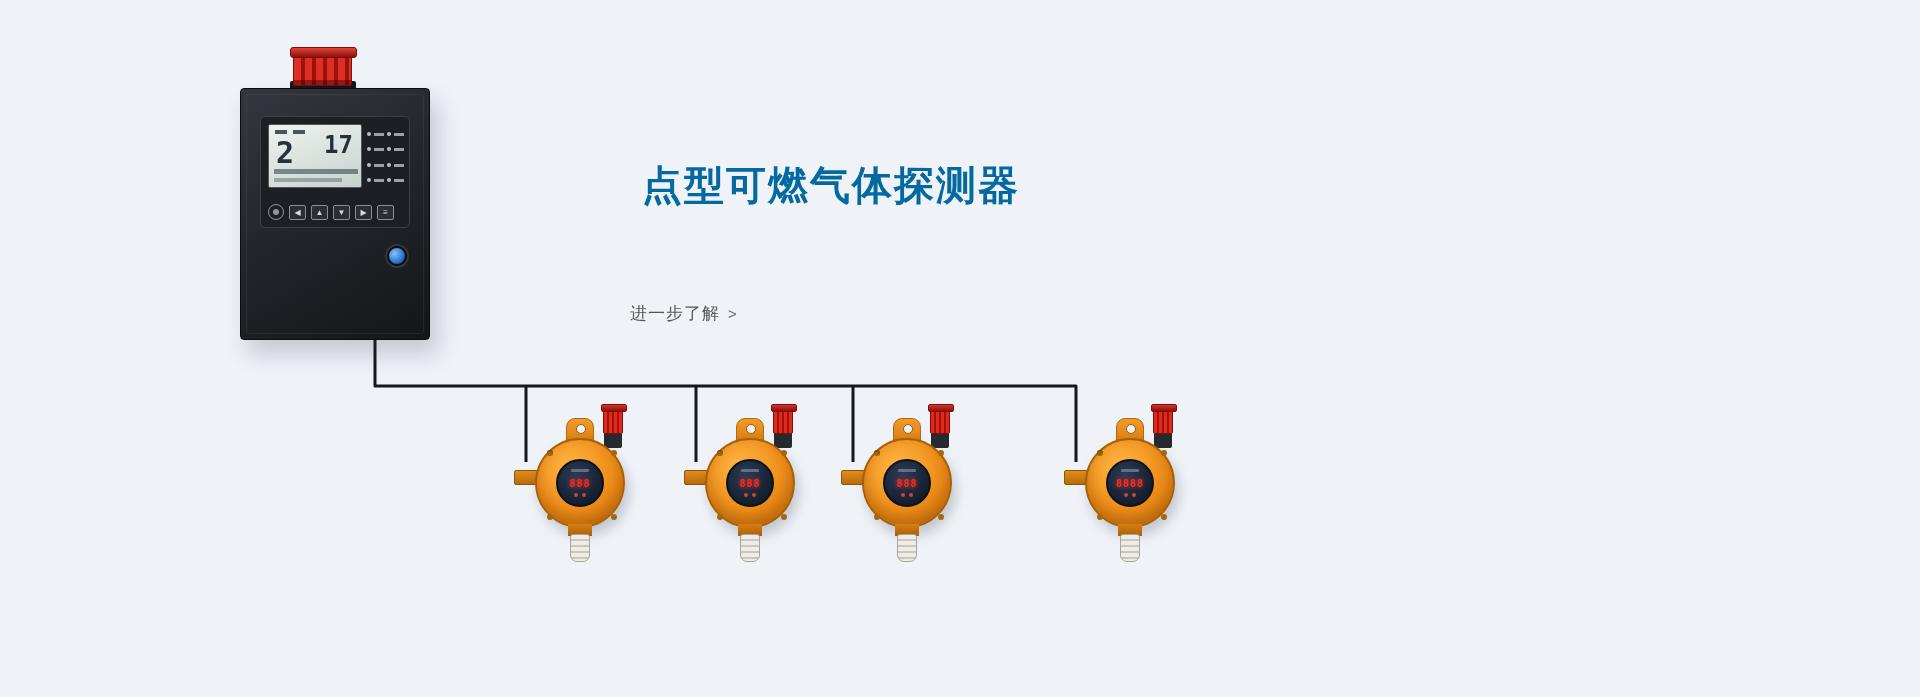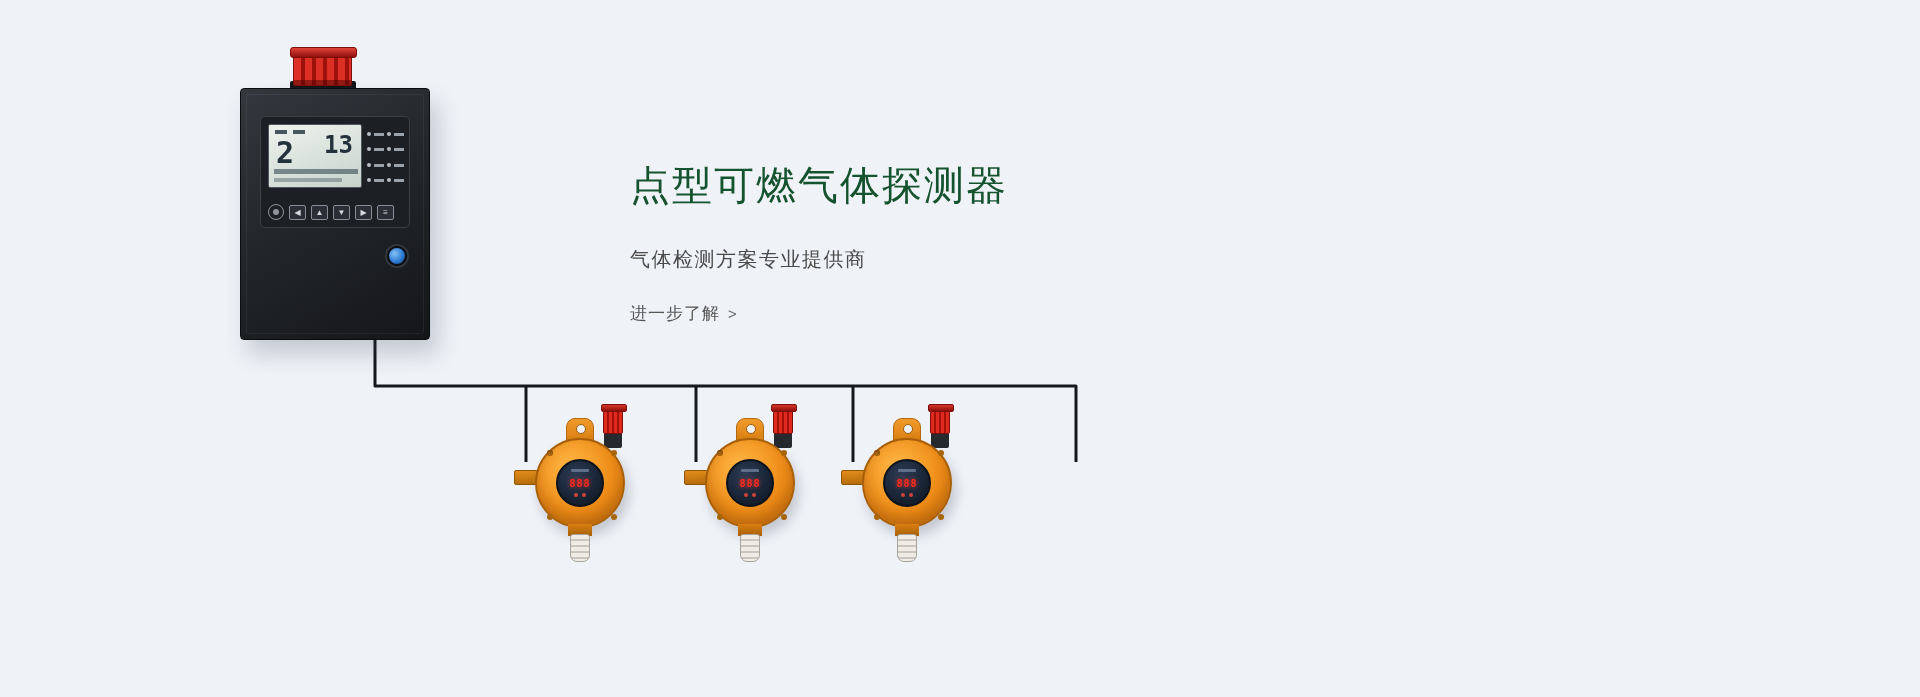--- a/index.html
+++ b/index.html
@@ -112,21 +112,21 @@
   }
   .d-neck { position:absolute; left:68px; top:112px; width:24px; height:12px; background:linear-gradient(#d97f12,#a86008); }
   .d-sensor {
     position:absolute; left:70px; top:122px; width:20px; height:28px;
     background:repeating-linear-gradient(#efece6 0 4px,#c9c6bf 4px 6px);
     border:1px solid #a8a49c; border-radius:3px 3px 7px 7px;
   }
 
   
   .hero-text { position:absolute; left:630px; top:158px; width:640px; height:180px; z-index:4; }
-  .hero-title { position:absolute; left:0; top:0; font-size:40px; font-weight:400; color:#14532d; letter-spacing:2px; white-space:nowrap; }
+  .hero-title { position:absolute; left:12px; top:0; font-size:40px; font-weight:700; color:#0369a1; letter-spacing:2px; white-space:nowrap; }
   .hero-subtitle { position:absolute; left:0; top:88px; font-size:20px; color:#4a4a4a; letter-spacing:1.5px; white-space:nowrap; }
   .hero-link { position:absolute; left:0; top:144px; font-size:17px; color:#555; letter-spacing:1px; text-decoration:none; cursor:pointer; white-space:nowrap; }
   .hero-link .chev { margin-left:8px; font-size:15px; color:#666; }
 </style>
 </head>
 <body>
 
 <div class="banner">
 
   <svg class="wiring" width="1920" height="697" viewBox="0 0 1920 697">
@@ -137,21 +137,21 @@
   </svg>
 
   <div class="controller">
     <div class="beacon-base"></div>
     <div class="beacon"></div>
     <div class="cabinet"></div>
     <div class="panel">
       <div class="lcd">
         <div class="lcd-ticks"></div>
         <div class="lcd-zone">2</div>
-        <div class="lcd-reading">13</div>
+        <div class="lcd-reading">17</div>
         <div class="lcd-line1"></div>
         <div class="lcd-line2"></div>
       </div>
       <div class="status-grid">
         <div class="status-cell"></div>
         <div class="status-cell"></div>
         <div class="status-cell"></div>
         <div class="status-cell"></div>
         <div class="status-cell"></div>
         <div class="status-cell"></div>
@@ -208,20 +208,33 @@
     <div class="d-body">
       <div class="d-bolts"></div>
       <div class="d-display">
         <div class="d-digits">888</div>
       </div>
     </div>
     <div class="d-neck"></div>
     <div class="d-sensor"></div>
   </div>
 
+  <div class="detector p4">
+    <div class="d-ear"></div>
+    <div class="d-beacon-base"></div>
+    <div class="d-beacon"></div>
+    <div class="d-nut"></div>
+    <div class="d-body">
+      <div class="d-bolts"></div>
+      <div class="d-display">
+        <div class="d-digits">8888</div>
+      </div>
+    </div>
+    <div class="d-neck"></div>
+    <div class="d-sensor"></div>
+  </div>
 
   <div class="hero-text">
     <h1 class="hero-title">点型可燃气体探测器</h1>
-    <p class="hero-subtitle">气体检测方案专业提供商</p>
     <a class="hero-link"><span>进一步了解</span><span class="chev">&gt;</span></a>
   </div>
 
 </div>
 
 </body></html>

